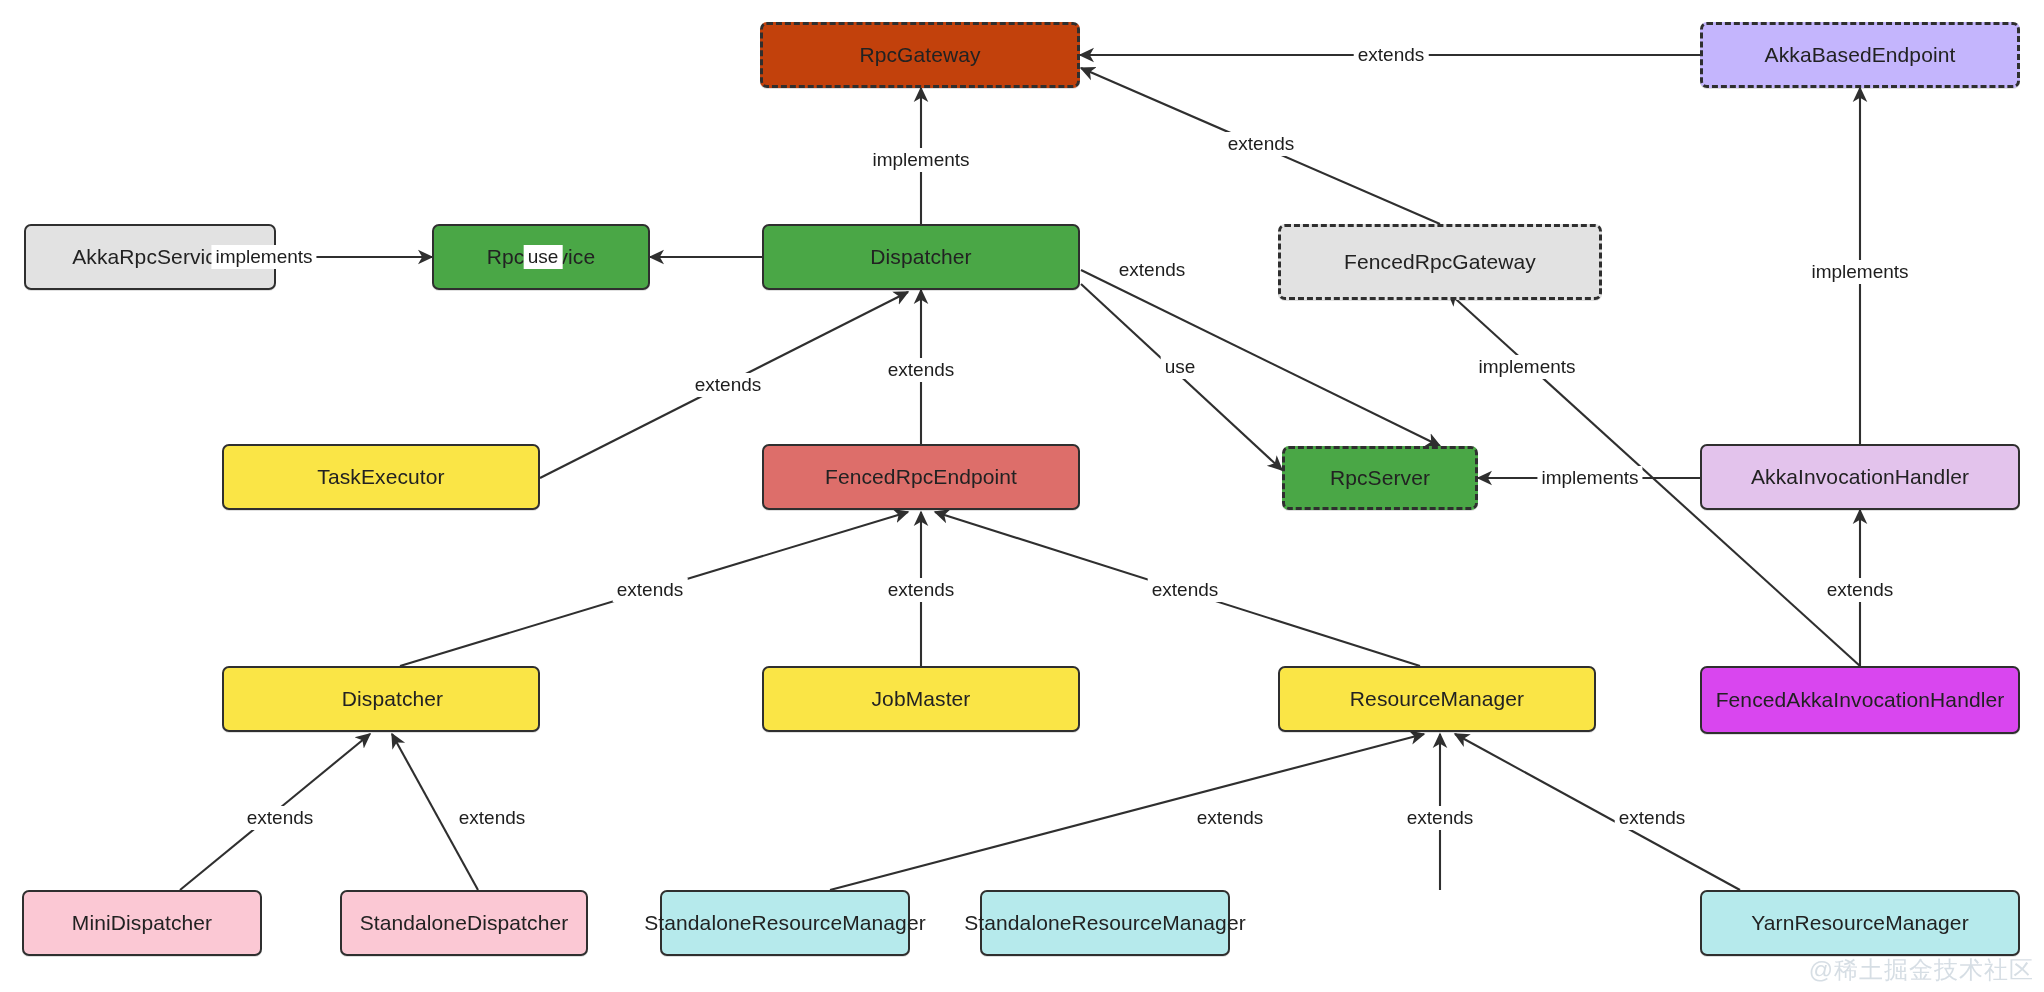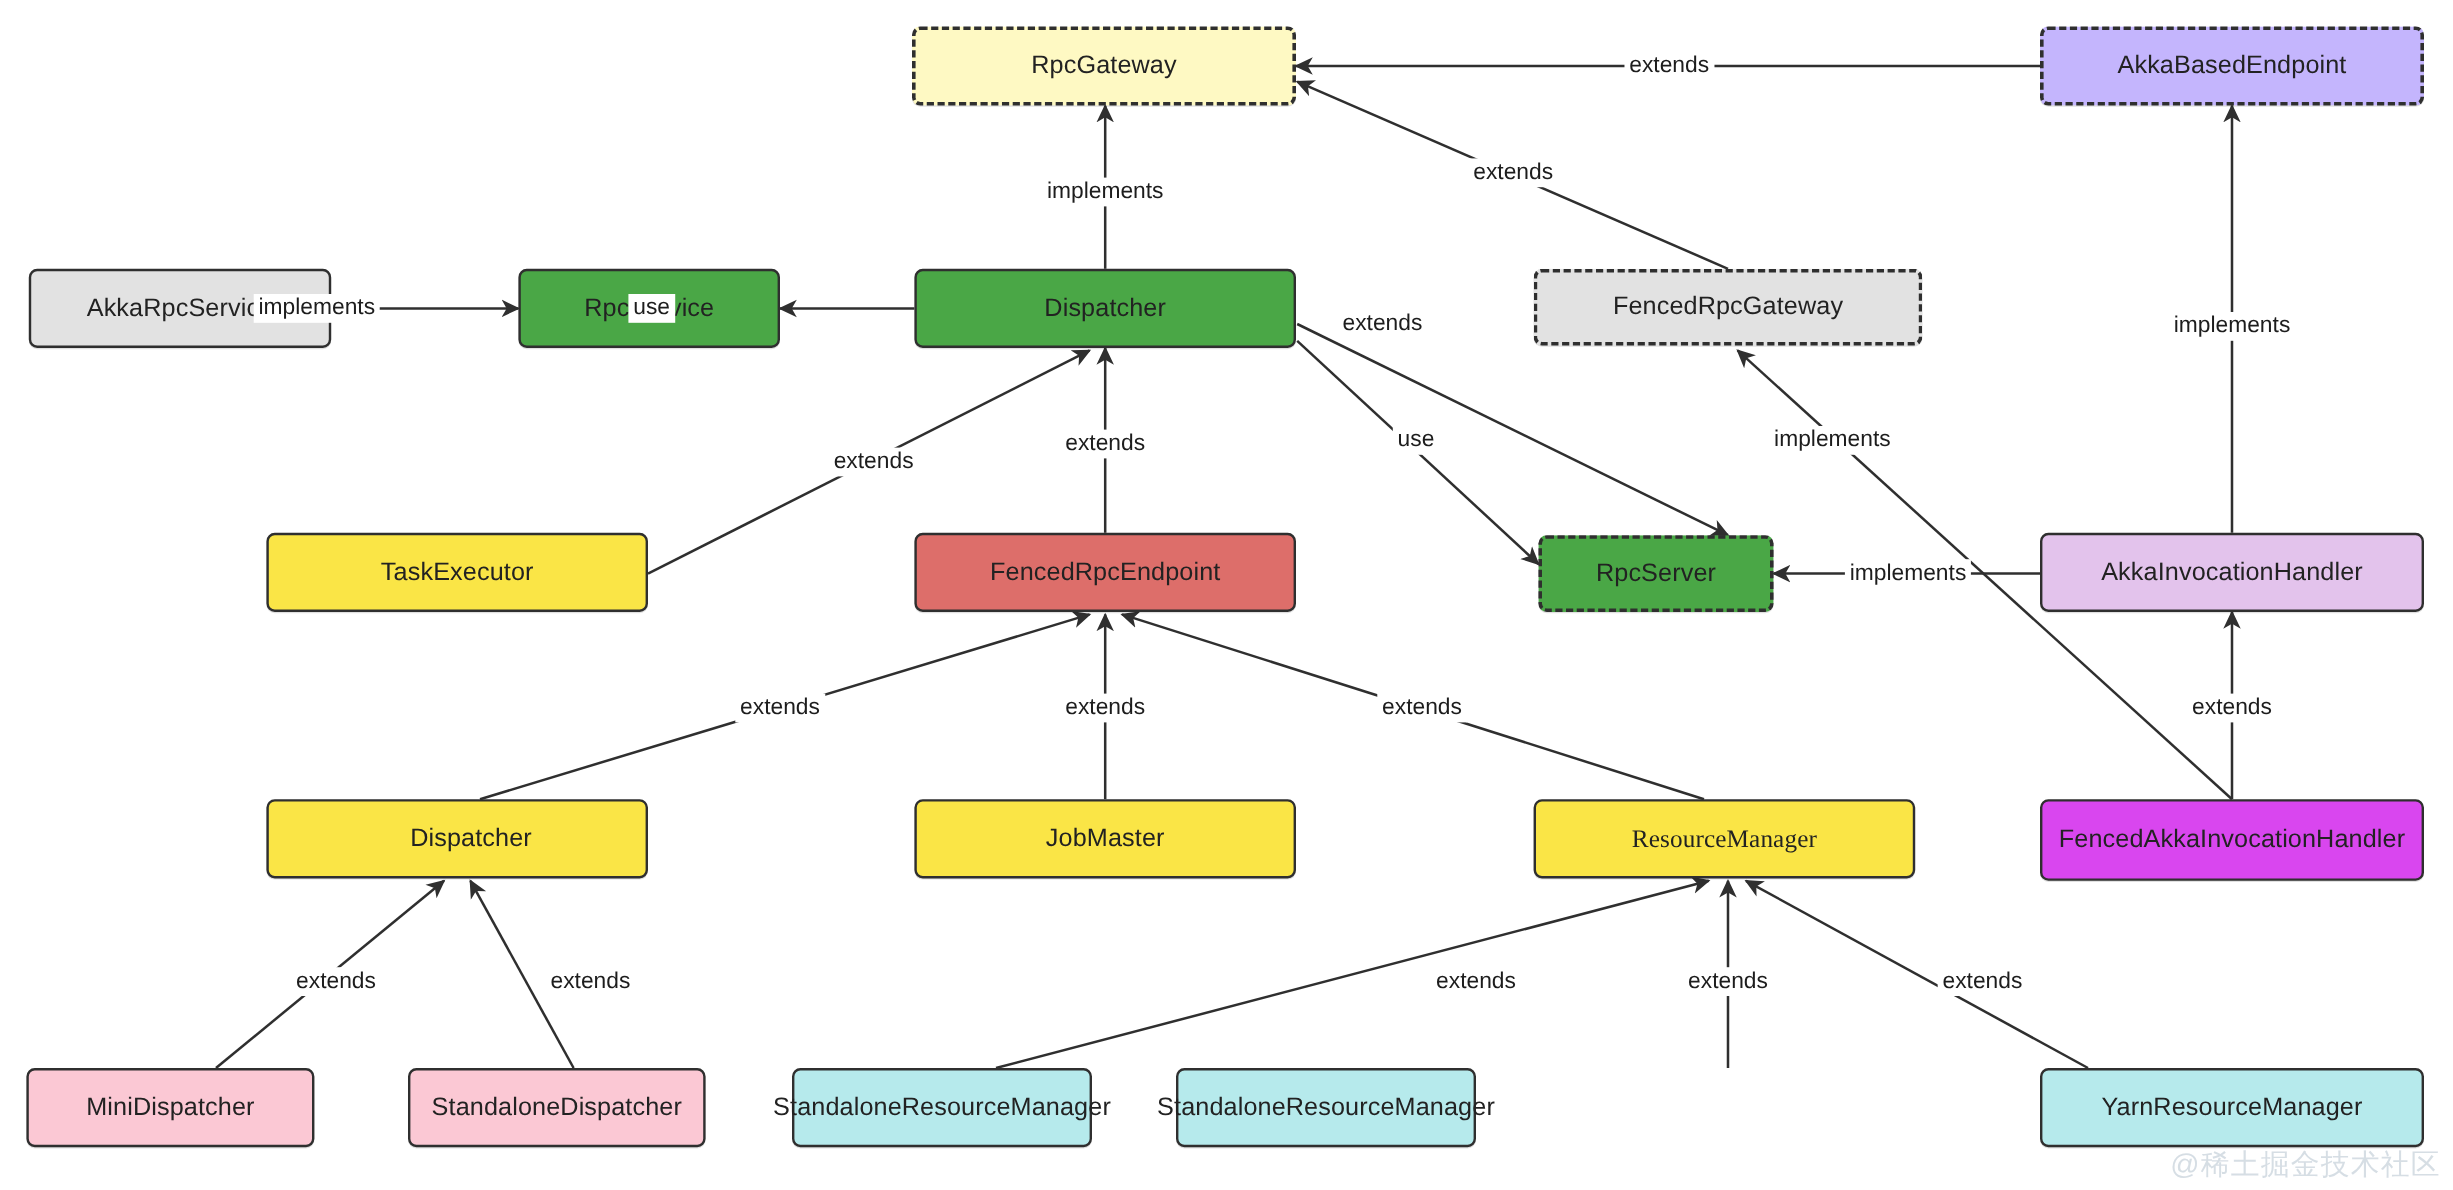--- a/index.html
+++ b/index.html
@@ -91,57 +91,57 @@
         <line x1="1420" y1="666" x2="935" y2="512" marker-end="url(#arrow)"></line>
         <line x1="180" y1="890" x2="370" y2="734" marker-end="url(#arrow)"></line>
         <line x1="478" y1="890" x2="392" y2="734" marker-end="url(#arrow)"></line>
         <line x1="830" y1="890" x2="1424" y2="734" marker-end="url(#arrow)"></line>
         <line x1="1440" y1="890" x2="1440" y2="734" marker-end="url(#arrow)"></line>
         <line x1="1740" y1="890" x2="1455" y2="734" marker-end="url(#arrow)"></line>
       </g>
   </svg>
 
   <div id="node-layer">
-      <div class="node dashed" style="left: 760px; top: 22px; width: 320px; height: 66px; background: #fef9c3;">
+      <div class="node dashed" style="left: 760px; top: 22px; width: 320px; height: 66px; background: #c2410c;">
         <span>RpcGateway</span>
       </div>
       <div class="node dashed" style="left: 1700px; top: 22px; width: 320px; height: 66px; background: #c4b5fd;">
         <span>AkkaBasedEndpoint</span>
       </div>
       <div class="node" style="left: 24px; top: 224px; width: 252px; height: 66px; background: rgb(226, 226, 226);">
         <span>AkkaRpcService</span>
       </div>
       <div class="node" style="left: 432px; top: 224px; width: 218px; height: 66px; background: rgb(74, 167, 70);">
         <span>RpcService</span>
       </div>
       <div class="node" style="left: 762px; top: 224px; width: 318px; height: 66px; background: rgb(74, 167, 70);">
         <span>Dispatcher</span>
       </div>
-      <div class="node dashed" style="left: 1278px; top: 224px; width: 324px; height: 64px; background: rgb(226, 226, 226);">
+      <div class="node dashed" style="left: 1278px; top: 224px; width: 324px; height: 76px; background: rgb(226, 226, 226);">
         <span>FencedRpcGateway</span>
       </div>
       <div class="node" style="left: 222px; top: 444px; width: 318px; height: 66px; background: rgb(250, 229, 70);">
         <span>TaskExecutor</span>
       </div>
       <div class="node" style="left: 762px; top: 444px; width: 318px; height: 66px; background: rgb(221, 110, 106);">
         <span>FencedRpcEndpoint</span>
       </div>
       <div class="node dashed" style="left: 1282px; top: 446px; width: 196px; height: 64px; background: rgb(74, 167, 70);">
         <span>RpcServer</span>
       </div>
       <div class="node" style="left: 1700px; top: 444px; width: 320px; height: 66px; background: rgb(227, 195, 236);">
         <span>AkkaInvocationHandler</span>
       </div>
       <div class="node" style="left: 222px; top: 666px; width: 318px; height: 66px; background: rgb(250, 229, 70); padding-left: 23px;">
         <span>Dispatcher</span>
       </div>
       <div class="node" style="left: 762px; top: 666px; width: 318px; height: 66px; background: rgb(250, 229, 70);">
         <span>JobMaster</span>
       </div>
-      <div class="node" style="left: 1278px; top: 666px; width: 318px; height: 66px; background: rgb(250, 229, 70); font-family: Liberation Serif, serif;">
+      <div class="node" style="left: 1278px; top: 666px; width: 318px; height: 66px; background: rgb(250, 229, 70);">
         <span>ResourceManager</span>
       </div>
       <div class="node" style="left: 1700px; top: 666px; width: 320px; height: 68px; background: #d946ef;">
         <span>FencedAkkaInvocationHandler</span>
       </div>
       <div class="node" style="left: 22px; top: 890px; width: 240px; height: 66px; background: rgb(251, 200, 212);">
         <span>MiniDispatcher</span>
       </div>
       <div class="node" style="left: 340px; top: 890px; width: 248px; height: 66px; background: rgb(251, 200, 212);">
         <span>StandaloneDispatcher</span>

